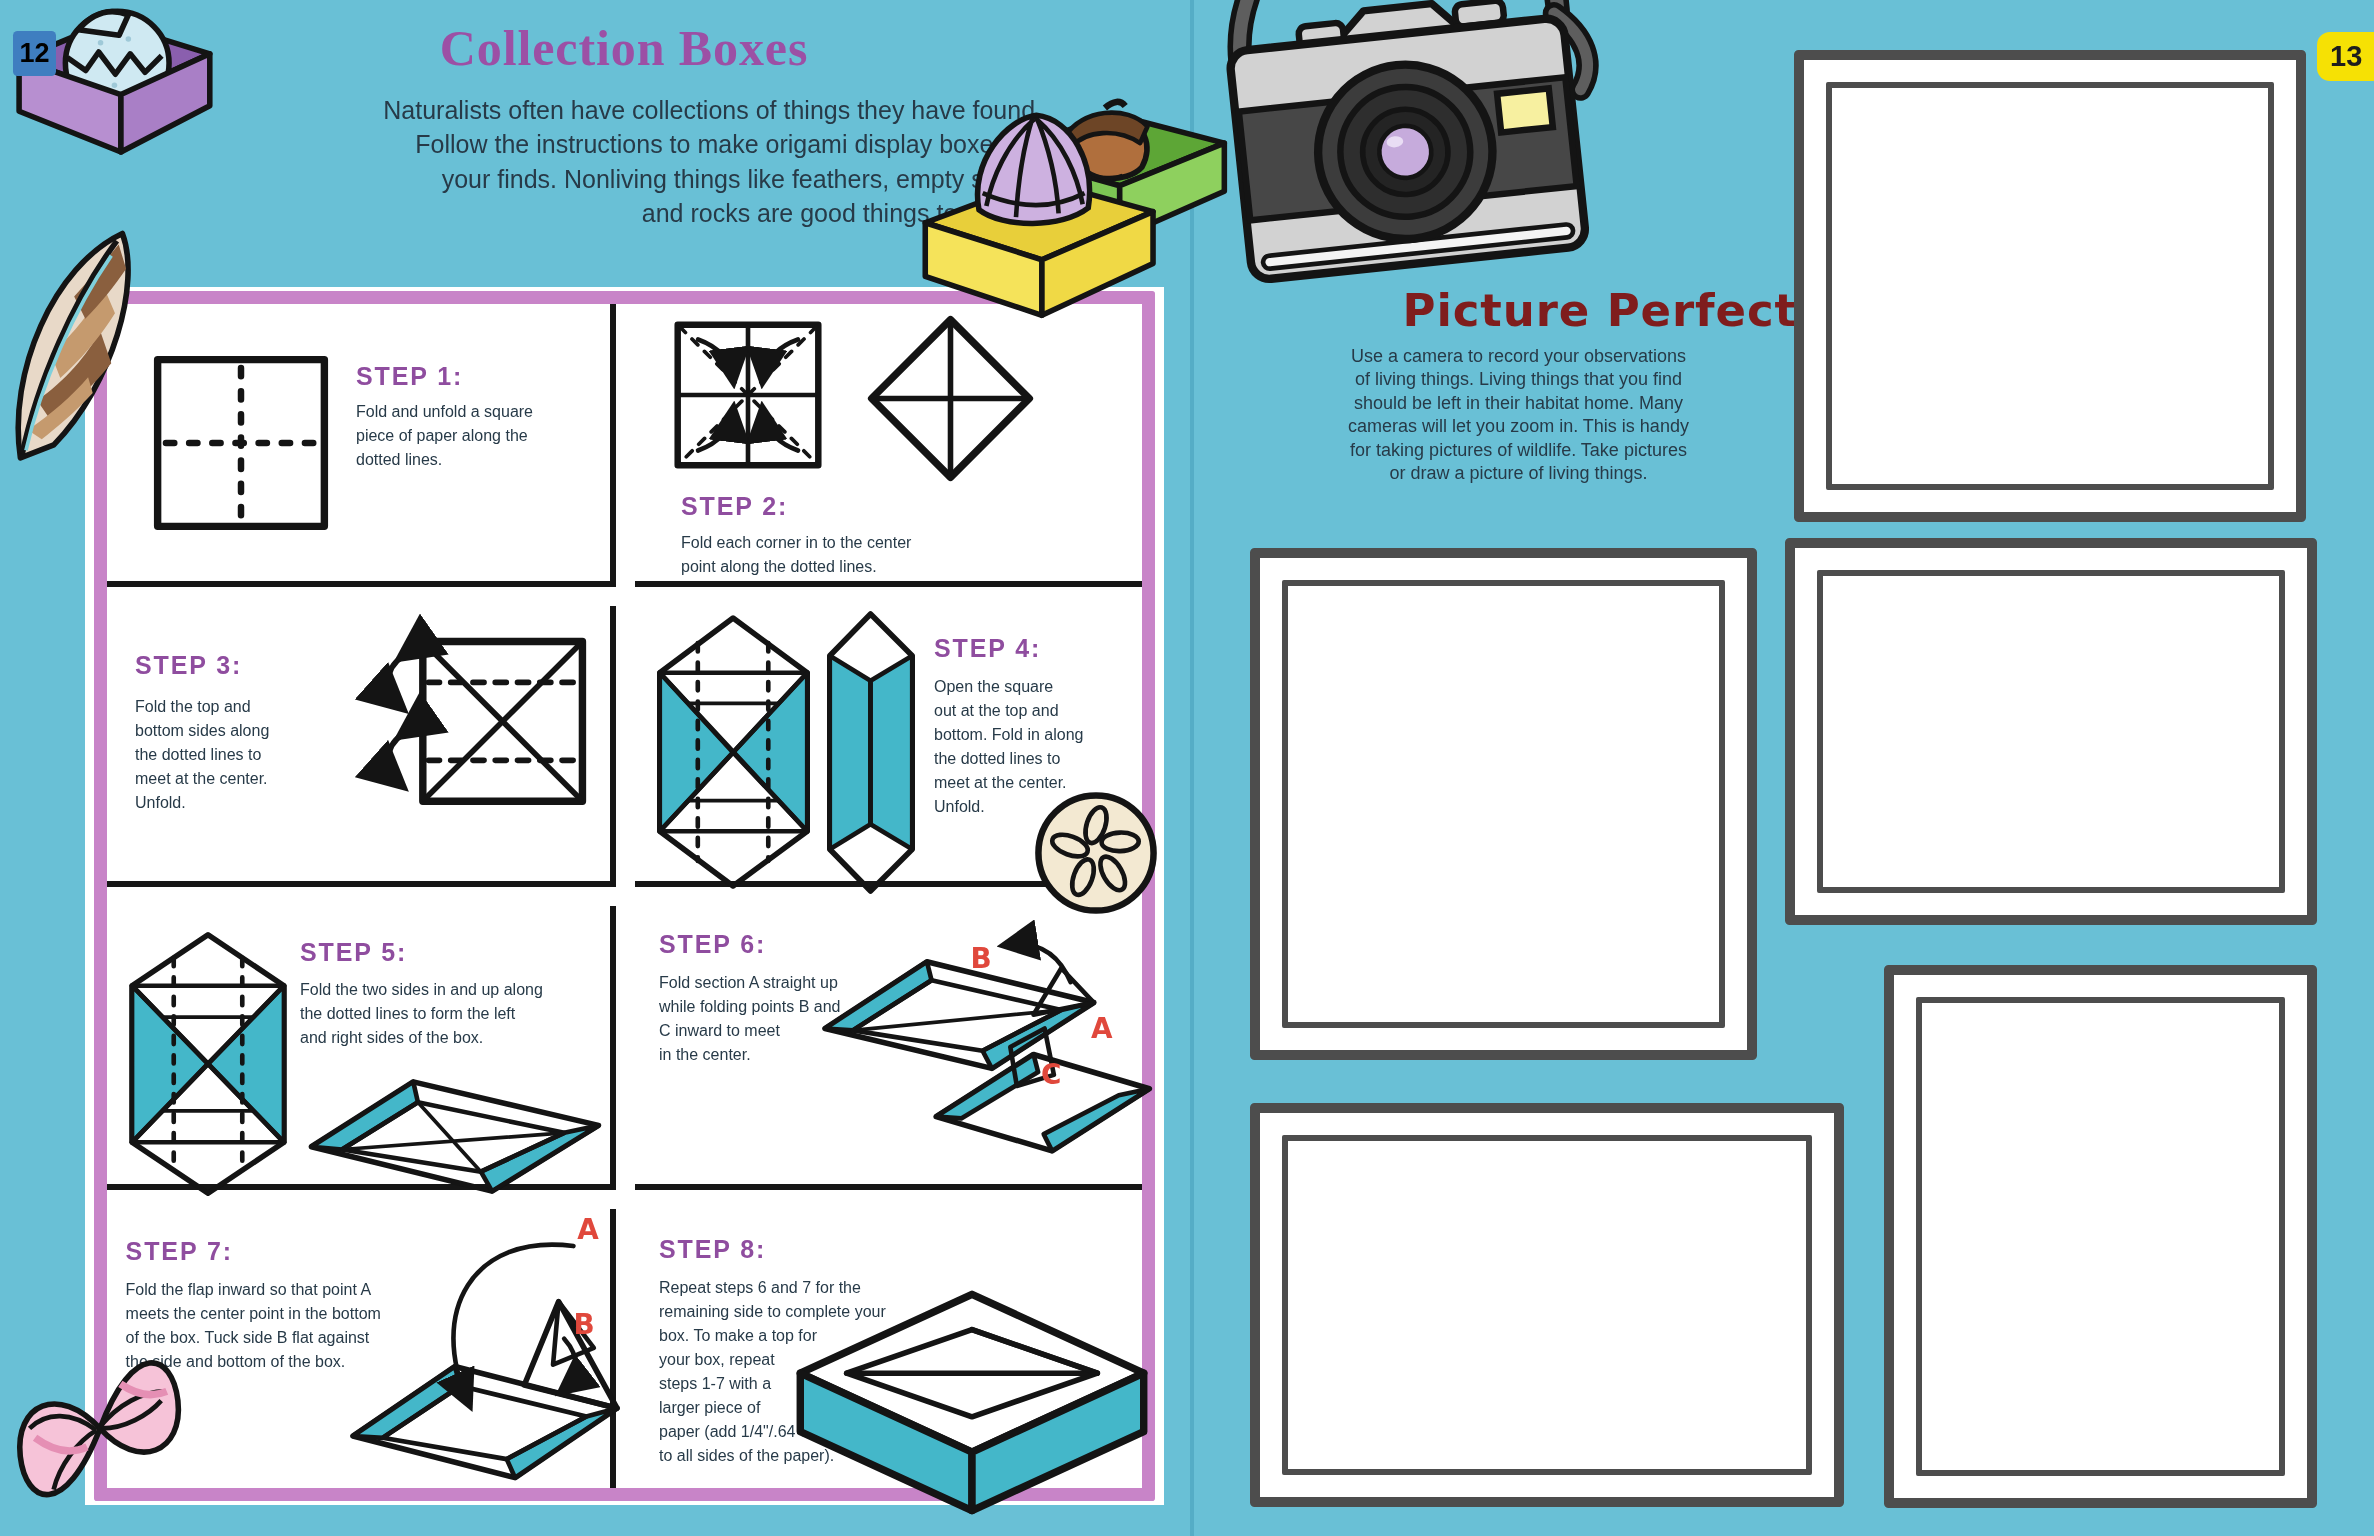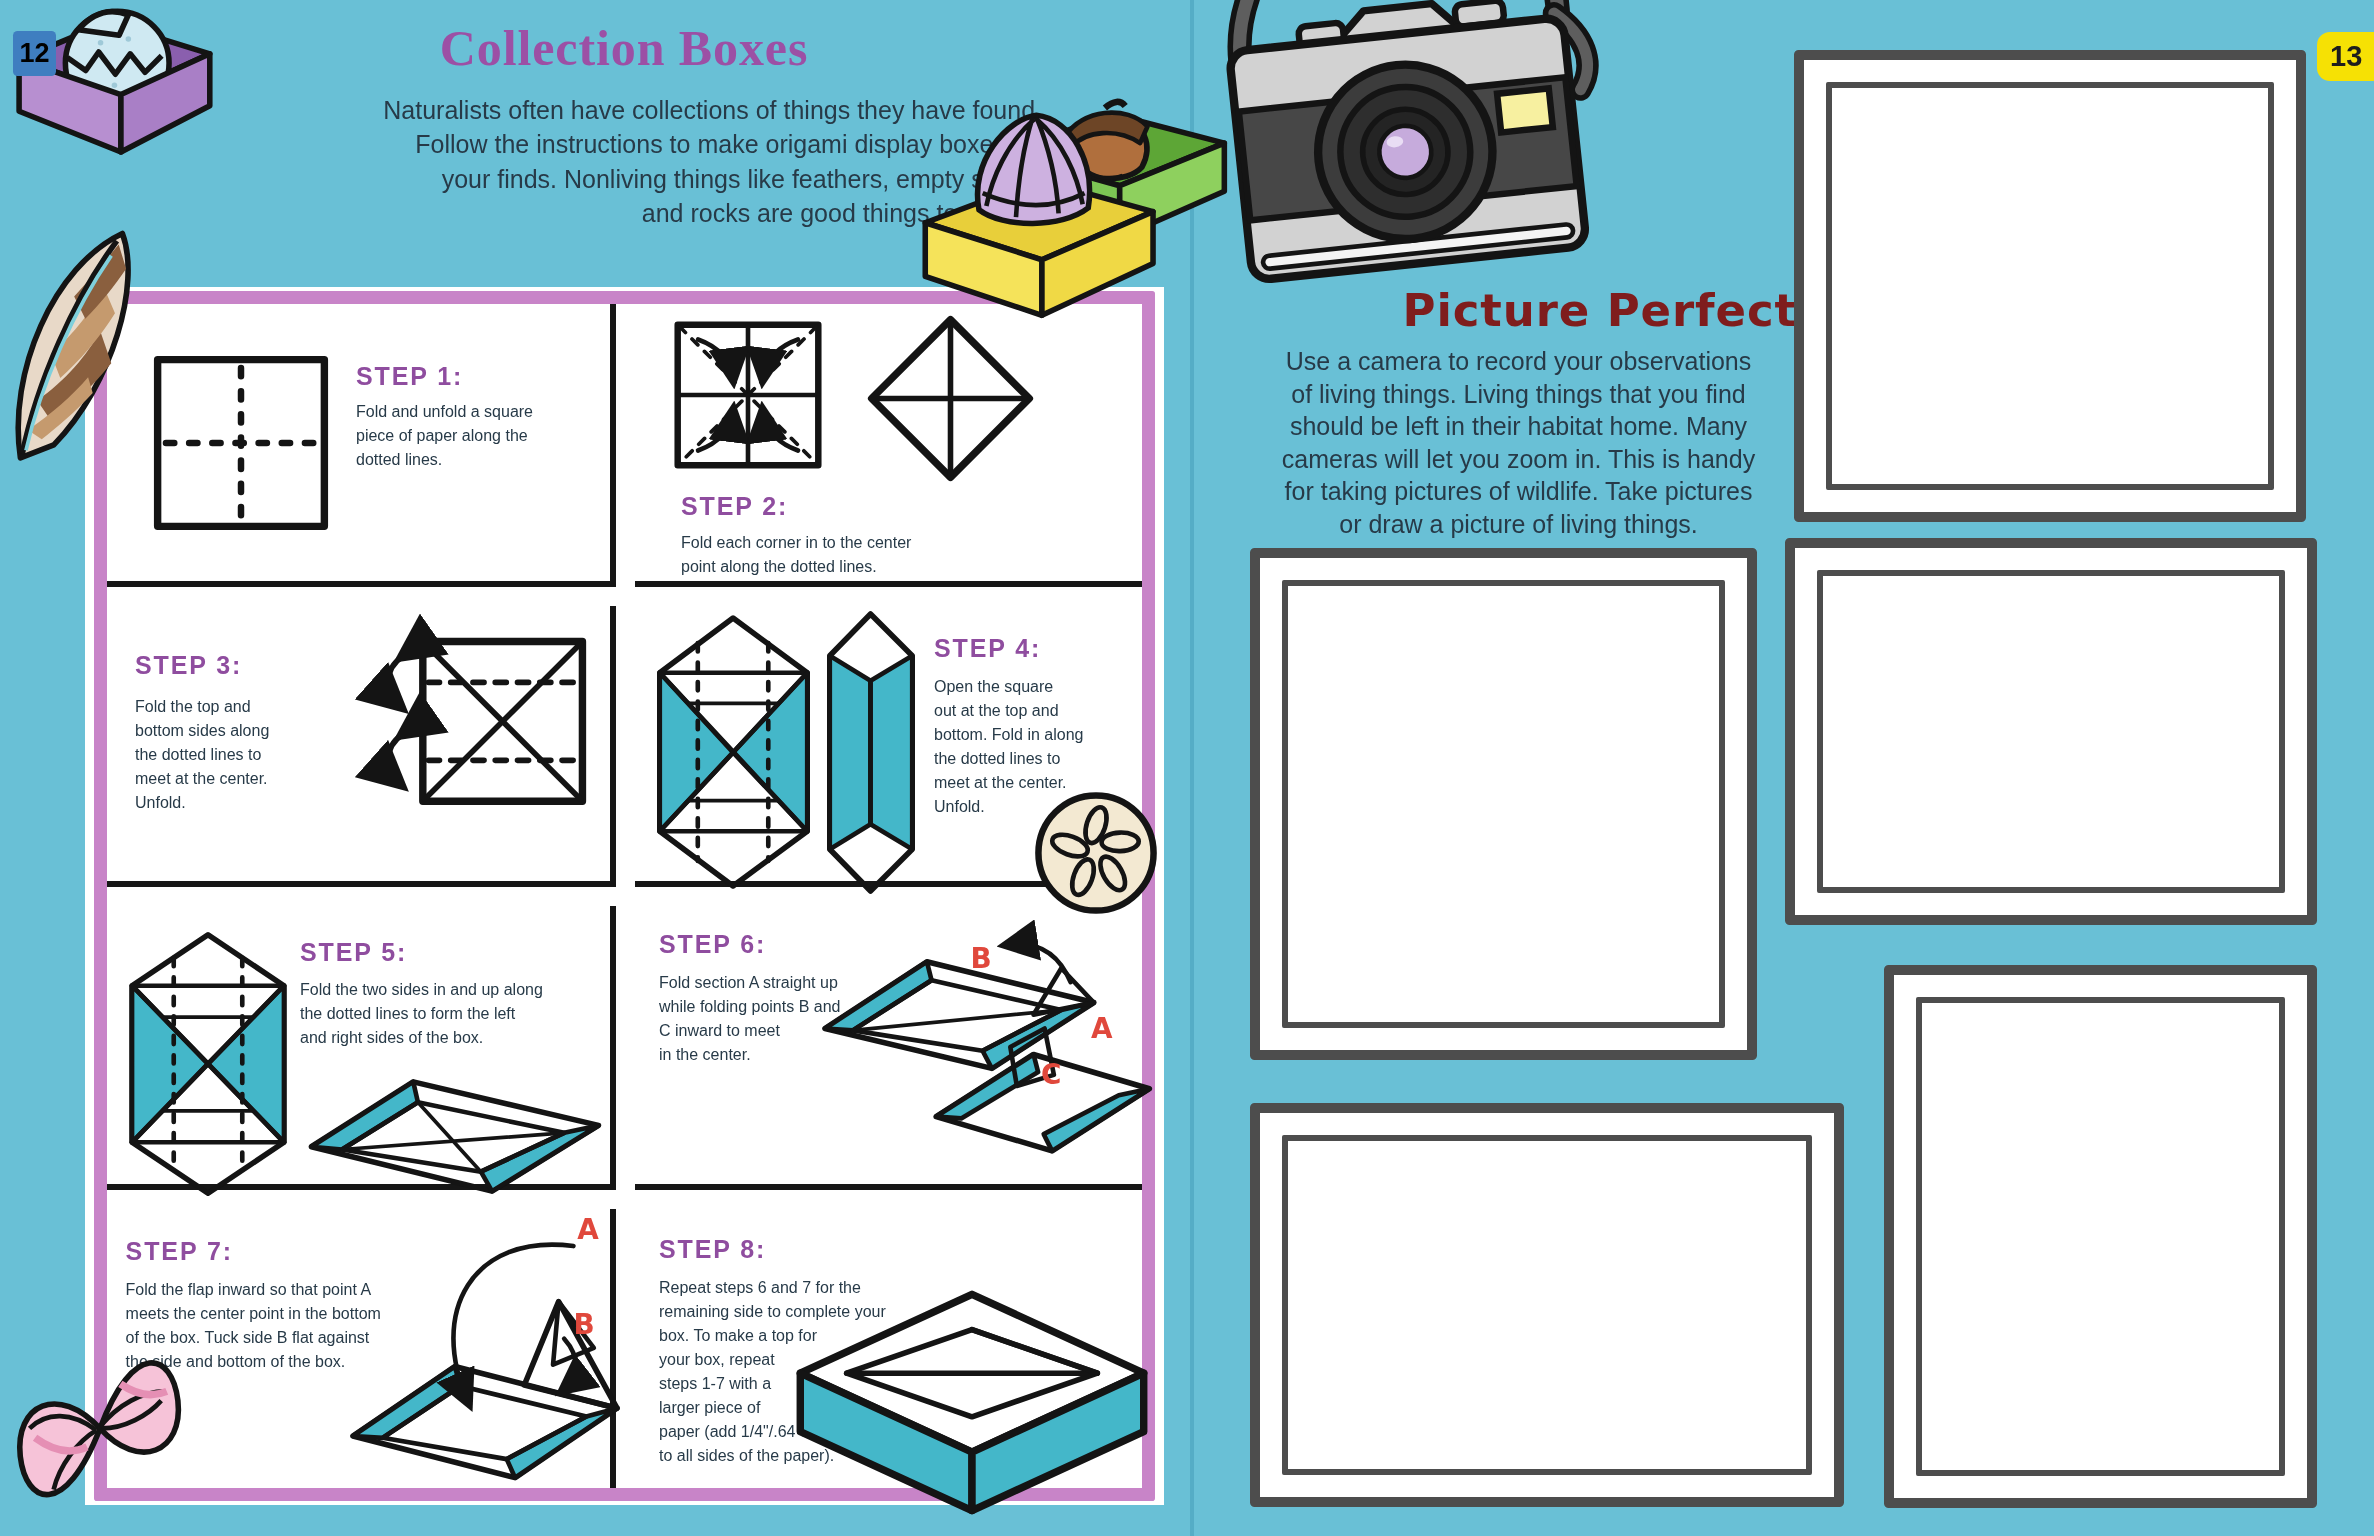--- a/index.html
+++ b/index.html
@@ -17,21 +17,21 @@
     border-radius:13px;color:#1d1d1d;font-weight:bold;font-size:29px;display:flex;align-items:center;
     justify-content:flex-start;padding-left:13px;box-sizing:border-box;z-index:9;}
 
   
   .title-left{position:absolute;left:160px;top:18.6px;width:928px;text-align:center;
     font-family:Liberation Serif, serif;font-weight:800;font-size:50px;letter-spacing:0.9px;color:#9c50a5;}
   .intro{position:absolute;left:207px;top:93px;width:835px;text-align:right;font-size:25px;
     line-height:1.37;color:#273a48;white-space:pre-line;}
   .title-right{position:absolute;left:1240px;top:284px;width:557px;text-align:right;
     font-family:"DejaVu Sans",sans-serif;font-weight:800;font-size:45px;letter-spacing:0.9px;color:#7f1d1d;}
-  .body-right{position:absolute;left:1245px;top:345px;width:547px;text-align:center;font-size:25px;
+  .body-right{position:absolute;left:1245px;top:345px;width:547px;text-align:center;font-size:18px;
     line-height:1.3;color:#273a48;white-space:pre-line;}
 
   
   .panel{position:absolute;left:70px;top:267px;width:1109px;height:1258px;z-index:1;}
   .lace-body{position:absolute;left:15px;right:15px;top:20.4px;bottom:20.4px;background:#fff;}
   .lace{position:absolute;background-repeat:repeat-x;}
   .lace-top{left:18.6px;right:18.6px;top:3.7px;height:32px;
     background:radial-gradient(closest-side circle at 50% 100%,#fff 98%,transparent 100%);
     background-size:43px 32px;background-position:bottom left;}
   .lace-bottom{left:18.6px;right:18.6px;bottom:3.7px;height:32px;

